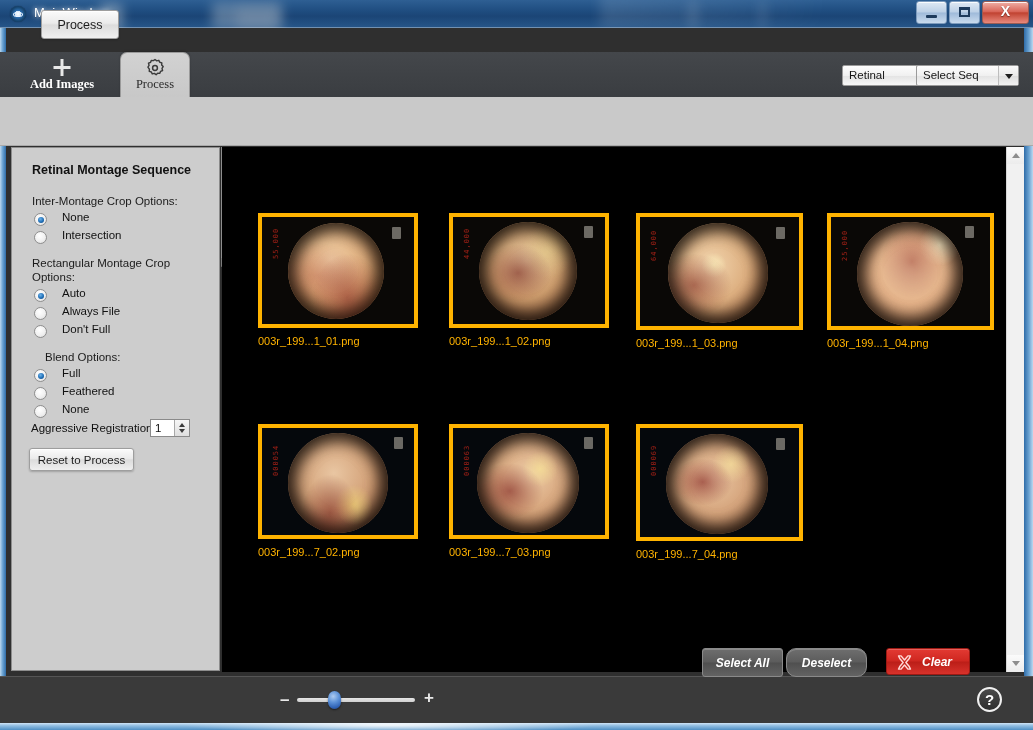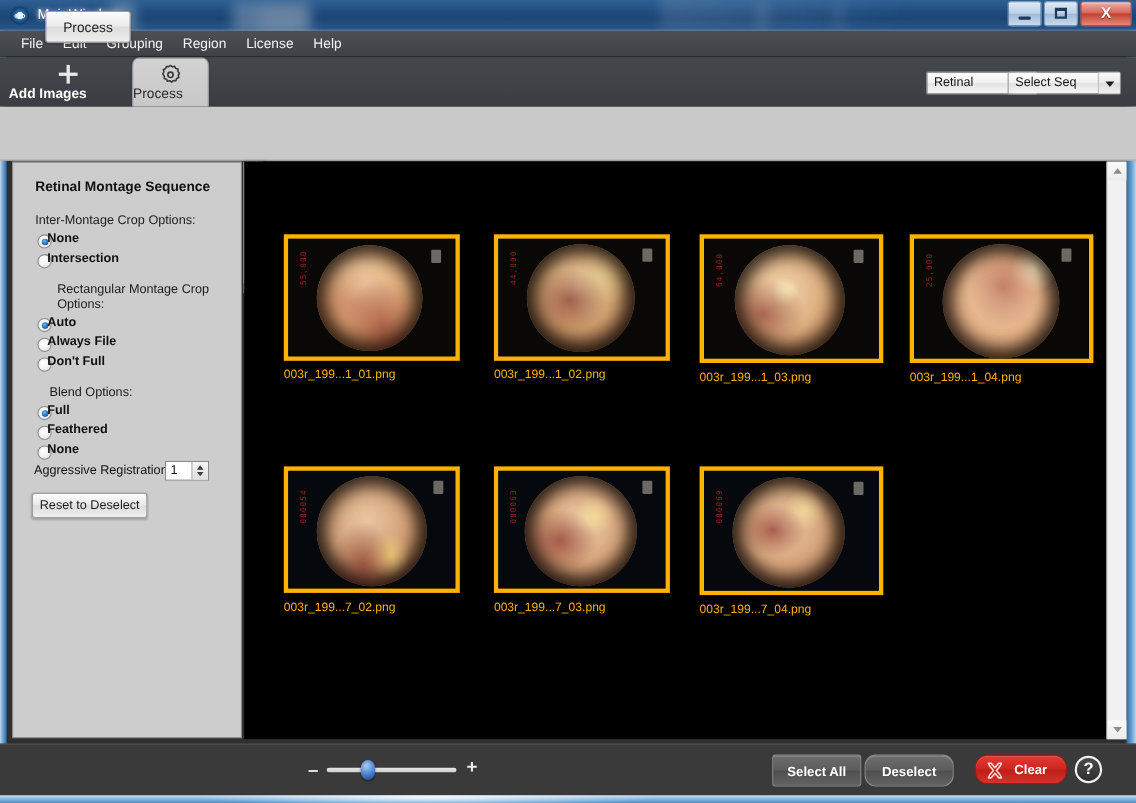--- a/index.html
+++ b/index.html
@@ -102,21 +102,21 @@
   }
 
   
   .tabstrip {
     position:absolute; left:0; top:52px; width:1033px; height:45px;
     background: linear-gradient(180deg,#44474b 0%, #3a3d41 100%);
     border-bottom: 1px solid #2a2c2f;
   }
   .tab {
     position:absolute; top:0; height:45px; box-sizing:border-box;
-    cursor:default;
+    text-align:center; cursor:default;font-family:Liberation Serif, serif;
   }
   .tab .tlabel { font-size:12.5px; font-weight:bold; position:absolute; left:0; width:100%; bottom:5px; }
   .tab.inactive { color:#ffffff; }
   .tab.inactive .tlabel { color:#ffffff; }
   .tab.active {
     background: linear-gradient(180deg,#d2d2d2 0%, #c8c8c8 100%);
     border-top-left-radius:7px; border-top-right-radius:7px;
     border:1px solid #9a9a9a; border-bottom:none;
     box-shadow: 0 -1px 2px rgba(0,0,0,.2);
   }
@@ -189,21 +189,21 @@
   .radio {
     position:absolute; left:0; top:2px; width:13px; height:13px; border-radius:50%;
     background: radial-gradient(circle at 42% 35%, #ffffff 0%, #f0f0f0 55%, #d8d8d8 100%);
     border:1px solid #8e8e8e; box-sizing:border-box;
   }
   .radio.sel:after {
     content:""; position:absolute; left:2.5px; top:2.5px; width:6px; height:6px;
     border-radius:50%;
     background: radial-gradient(circle at 40% 35%, #6fb3e8 0%, #1f6fb8 55%, #0c3f72 100%);
   }
-  .radio-lbl { position:absolute; left:9px; top:0px; font-size:11.5px; color:#111; white-space:nowrap;font-weight:bold; }
+  .radio-lbl { position:absolute; left:28px; top:0px; font-size:11.5px; color:#111; white-space:nowrap; }
 
   .spin-label { position:absolute; left:31px; top:422px; font-size:11.5px; color:#111; }
   .spin-box {
     position:absolute; left:150px; top:419px; width:40px; height:18px;
     background:#fff; border:1px solid #8a8a8a; box-sizing:border-box;
   }
   .spin-box .sv { position:absolute; left:4px; top:2px; font-size:11.5px; color:#111; }
   .spin-btns {
     position:absolute; right:0px; top:0px; width:14px; height:16px;
     background: linear-gradient(180deg,#f6f6f6,#dedede);
@@ -304,35 +304,36 @@
     border-radius:2px;
   }
   .slider-knob {
     position:absolute; left:328px; top:691px; width:13px; height:18px;
     border-radius:50%/40%;
     background: radial-gradient(circle at 40% 30%, #aecbf0 0%, #5d92d8 40%, #2f62b5 75%, #1b3f82 100%);
     box-shadow: 0 1px 2px rgba(0,0,0,.5);
   }
 
   .dark-btn {
-    position:absolute; top:686px; height:27px;
+    position:absolute; top:648px; height:27px;
     background: linear-gradient(180deg,#6e6e6e 0%, #5c5c5c 48%, #4f4f4f 52%, #636363 100%);
     border:1px solid #8a8a8a; border-radius:3px;
     color:#ffffff; font-size:12px; font-weight:bold;
     display:flex; align-items:center; justify-content:center;
     box-shadow: inset 0 1px 0 rgba(255,255,255,.2);
     cursor:default;
+    font-style:italic;
   }
   #btn-select-all { left:702px; width:79px; }
   #btn-deselect   { left:786px; width:79px;border-radius:10px; }
   #btn-clear {
     left:886px; width:84px;
     background: linear-gradient(180deg,#e33a33 0%, #cf2720 48%, #bb1e18 52%, #d8322b 100%);
     border-color:#9c1a14;
-    padding-left:18px; box-sizing:border-box;border-radius:12px;
+    padding-left:18px; box-sizing:border-box;
   }
   .clear-x {
     position:absolute; left:9px; top:5px; width:17px; height:17px;
   }
   .help-btn {
     position:absolute; left:977px; top:687px; width:25px; height:25px;
     border-radius:50%;
     background: linear-gradient(180deg,#4a4a4a,#2f2f2f);
     border:2px solid #f0f0f0;
     color:#ffffff; font-size:15px; font-weight:bold;
@@ -379,28 +380,20 @@
         </div>
       <div class="wbtn close">
         <span class="gl-x">X</span>
       </div>
     </div>
   </div>
 
   <div class="side-edge-l"></div>
   <div class="side-edge-r"></div>
 
-  <div class="menubar">
-    <div class="menu-item">File</div>
-    <div class="menu-item">Edit</div>
-    <div class="menu-item">Grouping</div>
-    <div class="menu-item">Region</div>
-    <div class="menu-item">License</div>
-    <div class="menu-item">Help</div>
-  </div>
 
   <div class="tabstrip">
     <div class="tab inactive" style="left:8px;width:108px;">
       <span class="plus-icon"></span>
       <span class="tlabel">Add Images</span>
     </div>
     <div class="tab active" style="left:120px;width:70px;">
       <span class="gear-icon">
         <svg width="20" height="20" viewBox="0 0 24 24">
           <path d="M12 8.2a3.8 3.8 0 1 0 0 7.6 3.8 3.8 0 0 0 0-7.6zm0 1.8a2 2 0 1 1 0 4 2 2 0 0 1 0-4z" fill="#3a3a3a"></path>
@@ -429,21 +422,21 @@
     <div class="grp-label" style="top:46px;">Inter-Montage Crop Options:</div>
     <div class="radio-row" style="top:63px;">
       <span class="radio sel"></span>
       <span class="radio-lbl">None</span>
     </div>
     <div class="radio-row" style="top:81px;">
       <span class="radio"></span>
       <span class="radio-lbl">Intersection</span>
     </div>
 
-    <div class="grp-label" style="top:108px;width:170px;margin-left:20px;">Rectangular Montage Crop Options:</div>
+    <div class="grp-label" style="top:108px;width:170px;">Rectangular Montage Crop Options:</div>
     <div class="radio-row" style="top:139px;">
       <span class="radio sel"></span>
       <span class="radio-lbl">Auto</span>
     </div>
     <div class="radio-row" style="top:157px;">
       <span class="radio"></span>
       <span class="radio-lbl">Always File</span>
     </div>
     <div class="radio-row" style="top:175px;">
       <span class="radio"></span>
@@ -466,21 +459,21 @@
   </div>
 
   <div class="spin-label">Aggressive Registration:</div>
   <div class="spin-box">
     <span class="sv">1</span>
     <span class="spin-btns">
       <i class="up"></i>
       <i class="down"></i>
     </span>
   </div>
-  <div class="btn3d reset-btn" style="display:flex;align-items:center;justify-content:center;">Reset to Deselect</div>
+  <div class="btn3d reset-btn" style="display:flex;align-items:center;justify-content:center;">Reset to Process</div>
 
   <div class="opt-tab">
     <span class="opt-chev">»</span>
     <span class="opt-vtext">Options</span>
   </div>
 
   <div class="canvas">
 
     <div class="thumb" style="left:36px; top:66px;">
       <div class="thumb-frame" style="width:160px;height:115px;">

